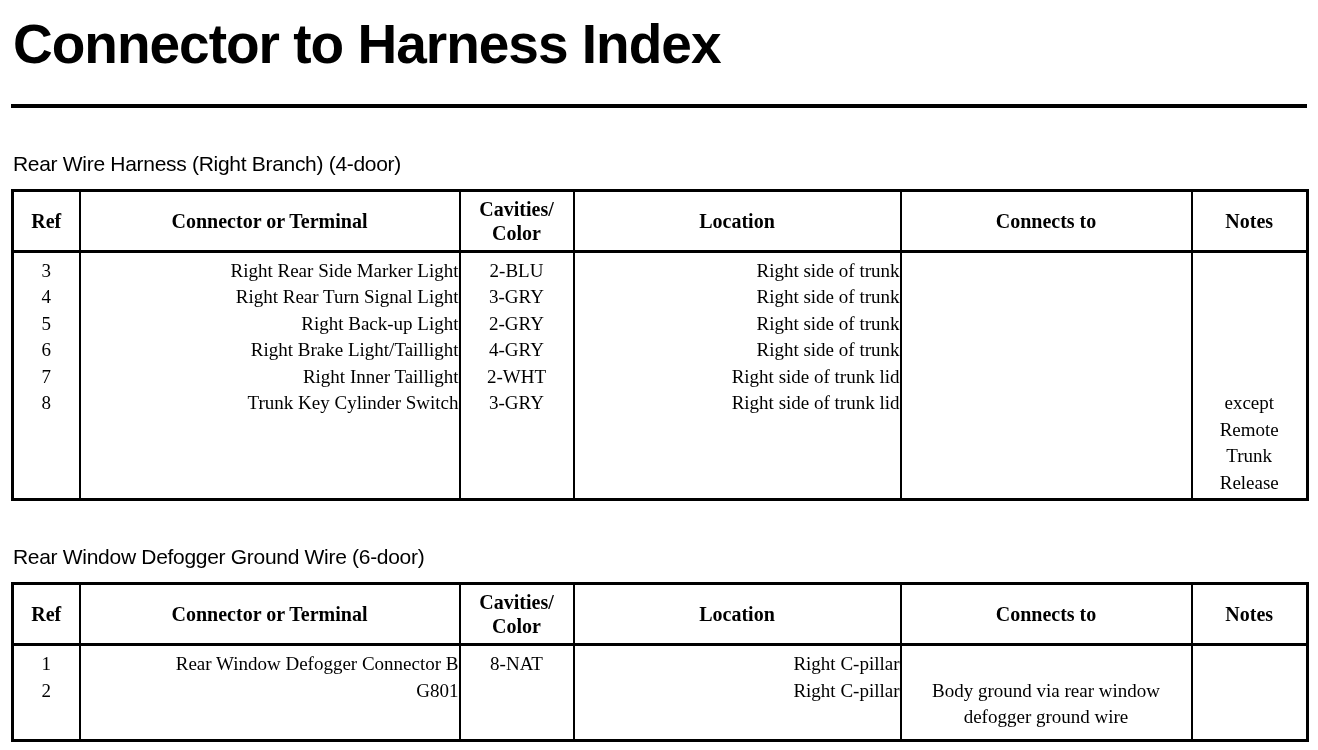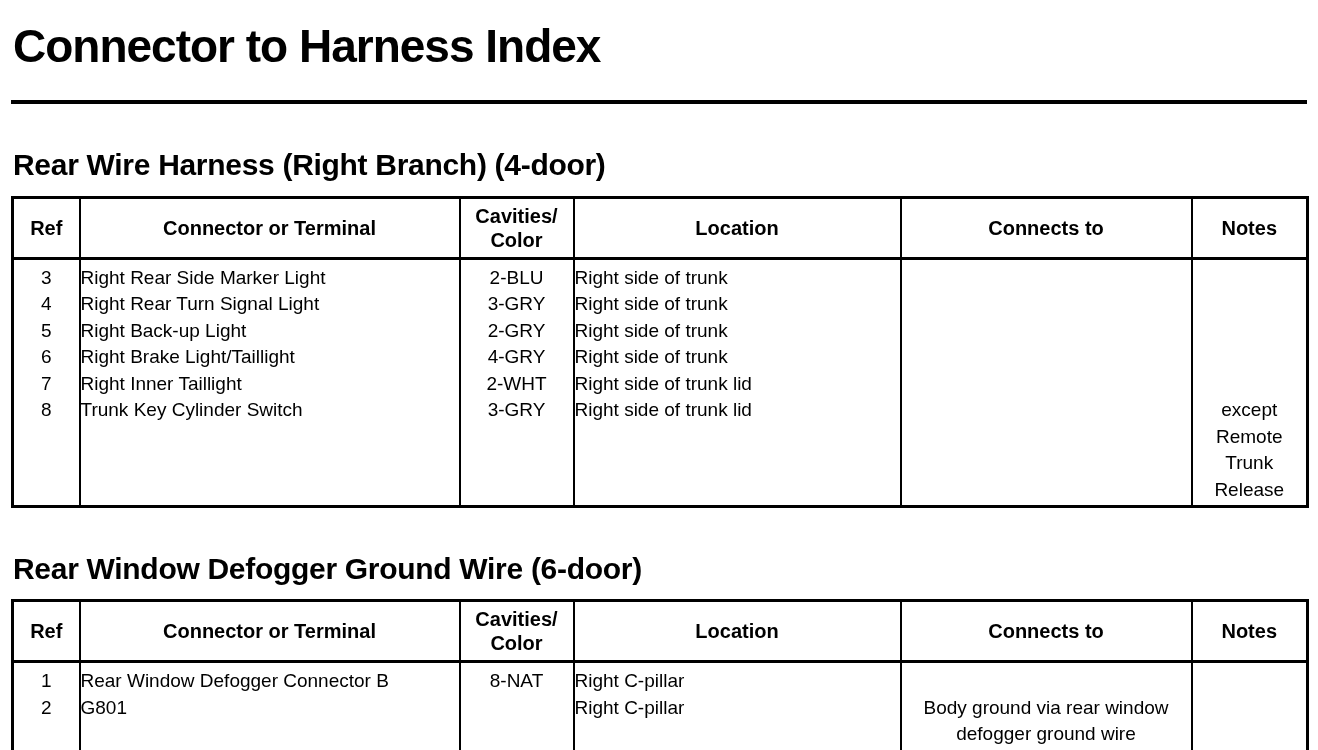--- a/index.html
+++ b/index.html
@@ -12,48 +12,49 @@
   }
   .page {
     position: relative;
     width: 1318px;
     height: 750px;
     padding: 6px 11px 0 11px;
     overflow: hidden;
     background: #ffffff;
   }
   .page-title {
-    margin: 16px 0 0 2px;
-    font-size: 46px;
+    margin: 10px 0 0 2px;
+    font-size: 55px;
     font-weight: bold;
     letter-spacing: -1px;
     line-height: 1.05;
     white-space: nowrap;
   }
   .title-rule {
     border: none;
     border-top: 4px solid #000;
     margin: 30px 0 0 0;
   }
   .section-heading {
     margin: 44px 0 0 2px;
-    font-size: 30px;
-    font-weight: bold;
+    font-size: 21px;
+    font-weight: normal;
     letter-spacing: -0.3px;
     line-height: 1.15;
     white-space: nowrap;
   }
   table.index-table {
     border-collapse: collapse;
     table-layout: fixed;
     width: 1295px;
     margin-top: 13px;
     border: 3px solid #000;
     font-size: 19px;
     line-height: 26.5px;
+    font-family: Liberation Serif, serif;
   }
   .c-ref       { width: 67px; }
   .c-connector { width: 380px; }
   .c-cavities  { width: 114px; }
   .c-location  { width: 327px; }
   .c-connects  { width: 291px; }
   .c-notes     { width: 116px; }
   .index-table th,
   .index-table td {
     border-left: 2px solid #000;
@@ -70,21 +71,21 @@
     line-height: 24px;
     text-align: center;
     vertical-align: middle;
     height: 61px;
     padding: 4px 2px;
   }
   .index-table tbody td {
     vertical-align: top;
     padding-top: 5px;
   }
-  .cell-left   { text-align: left;  padding-left: 11px; padding-right: 6px; }
+  .cell-left   { text-align: right;  padding-left: 11px; padding-right: 6px; }
   .cell-center { text-align: center; padding-left: 2px; padding-right: 2px; }
   .table-1 tbody tr { height: 248px; }
   .table-2 tbody tr { height: 96px; }
 </style>
 </head>
 <body>
 
 <div class="page">
 
   <h1 class="page-title">Connector to Harness Index</h1>

